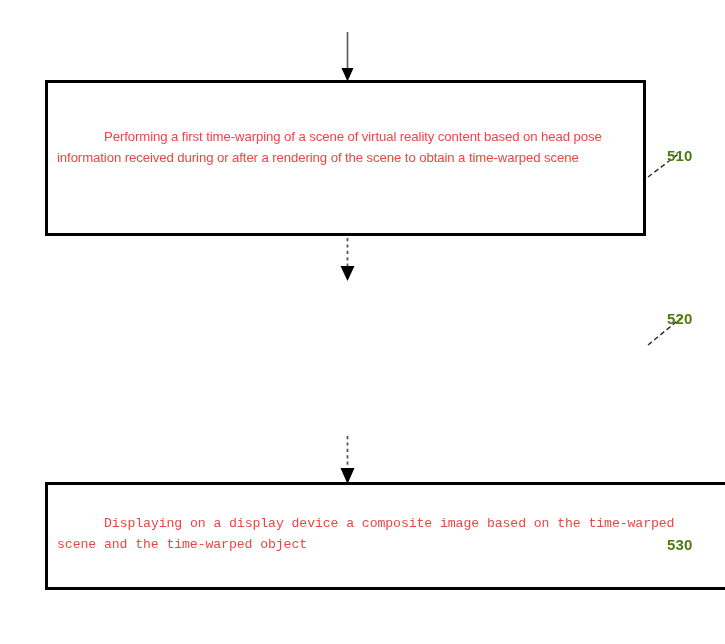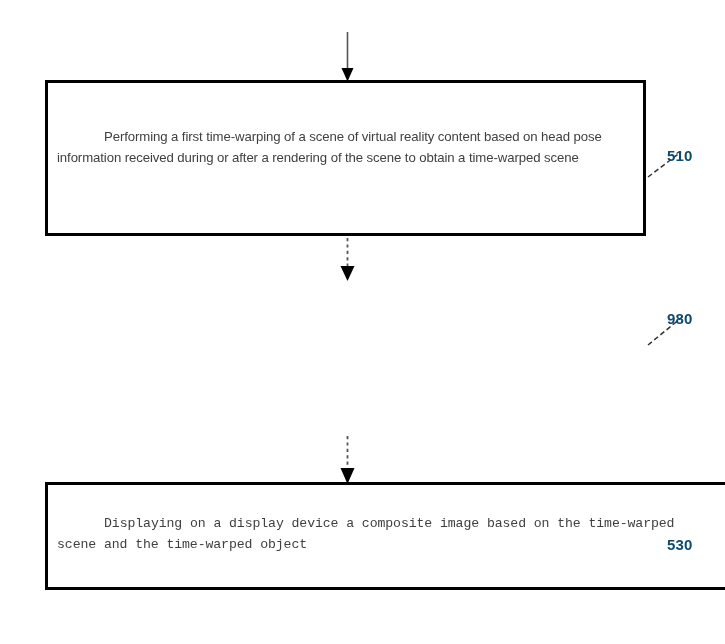--- a/index.html
+++ b/index.html
@@ -43,39 +43,39 @@
 
   .box-text {
     position: absolute;
     left: 9px;
     right: 9px;
     font-size: 13.2px;
     line-height: 21px;
     text-align: left;
     text-indent: 47px;
     letter-spacing: -0.1px;
-    color: #404040;
+    color: #ef4444;
     white-space: pre-wrap;
   }
 
   #box-1 { left: 45px;  top: 80px;  width: 601px; height: 156px; }
   #box-2 { left: 45px;  top: 279px; width: 601px; height: 154px; }
   #box-3 { left: 45px;  top: 482px; width: 684px; height: 108px; font-family: Liberation Mono, monospace; }
 
   #box-1 .box-text { top: 43px; }
   #box-2 .box-text { top: 41px; }
   #box-3 .box-text { top: 28px; }
 
   
   .ref-label {
     position: absolute;
     font-size: 15px;
     font-weight: bold;
     letter-spacing: 0.2px;
-    color: #0c4a6e;
+    color: #4d7c0f;
   }
   #ref-510 { left: 667px; top: 147px; }
   #ref-520 { left: 667px; top: 310px; }
   #ref-530 { left: 667px; top: 523px; margin-top: 13px; }
 </style>
 </head>
 <body>
 
 <div id="flowchart-canvas">
 
@@ -112,16 +112,16 @@
   <div class="process-box" id="box-1">
     <div class="box-text">Performing a first time-warping of a scene of virtual reality content based on head pose information received during or after a rendering of the scene to obtain a time-warped scene</div>
   </div>
 
 
   <div class="process-box" id="box-3">
     <div class="box-text">Displaying on a display device a composite image based on the time-warped scene and the time-warped object</div>
   </div>
 
   <div class="ref-label" id="ref-510">510</div>
-  <div class="ref-label" id="ref-520">980</div>
+  <div class="ref-label" id="ref-520">520</div>
   <div class="ref-label" id="ref-530">530</div>
 
 </div>
 
 </body></html>

